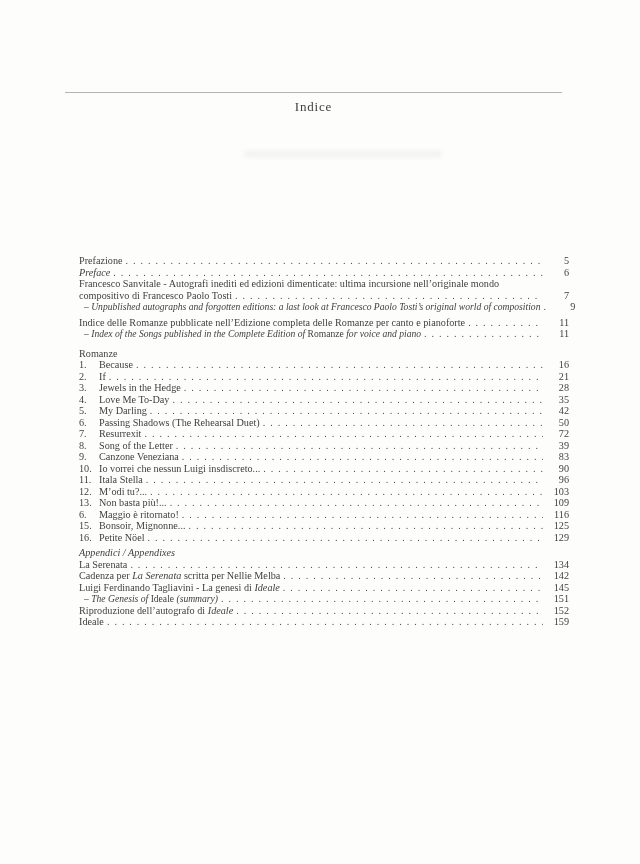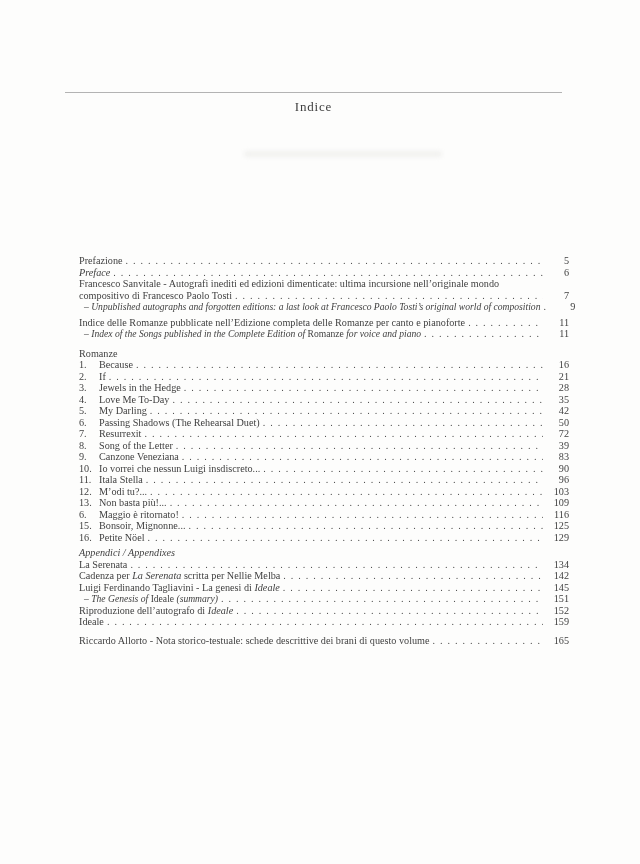--- a/index.html
+++ b/index.html
@@ -261,19 +261,14 @@
         <span class="title"><span class="rm">Riproduzione dell’autografo di </span><span class="i">Ideale</span></span>
         <span class="dots"></span>
         <span class="pg">152</span>
       </div>
       <div class="row entry">
         <span class="title"><span>Ideale</span></span>
         <span class="dots"></span>
         <span class="pg">159</span>
       </div>
       <div class="spacer" style="height: 7px;"></div>
-      <div class="row entry">
-        <span class="title"><span>Riccardo Allorto - Nota storico-testuale: schede descrittive dei brani di questo volume</span></span>
-        <span class="dots"></span>
-        <span class="pg">165</span>
-      </div>
     </div>
 </div>
 
 </body></html>

